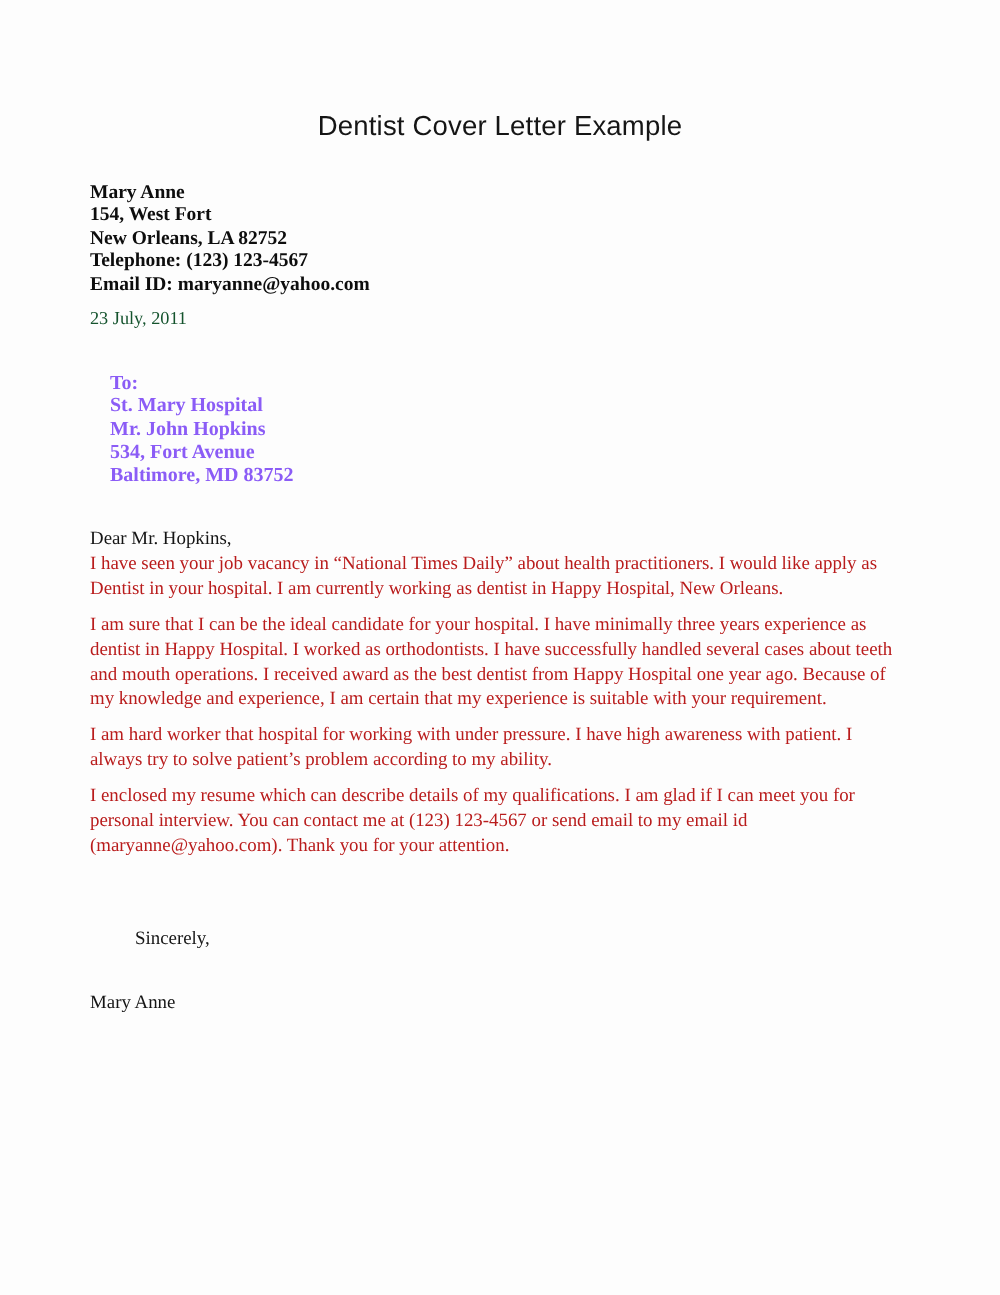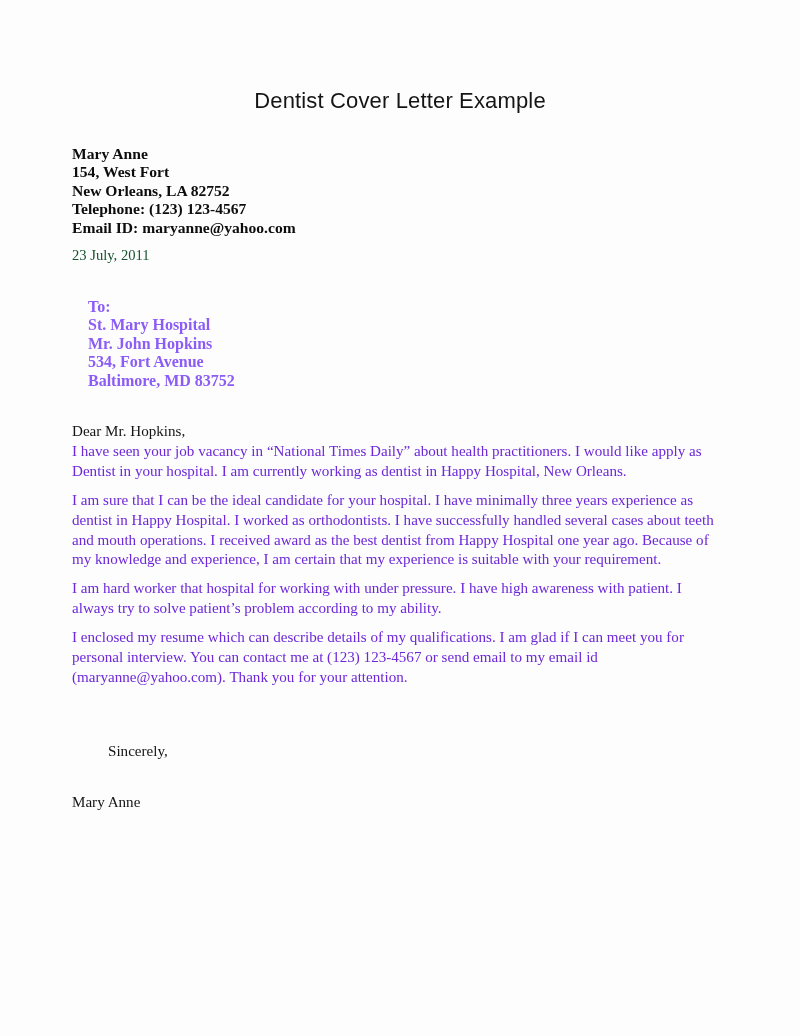--- a/index.html
+++ b/index.html
@@ -88,21 +88,21 @@
     width: 646px;
   }
   .salutation {
     font-size: 15.1px;
     line-height: 19.9px;
     color: #151515;
   }
   .body-para {
     font-size: 15.1px;
     line-height: 19.9px;
-    color: #6d28d9;
+    color: #b91c1c;
     margin: 0;
     text-align: left;
   }
   .body-para.spaced {
     margin-top: 9px;
   }
 
   
   .closing-block {
     position: absolute;

